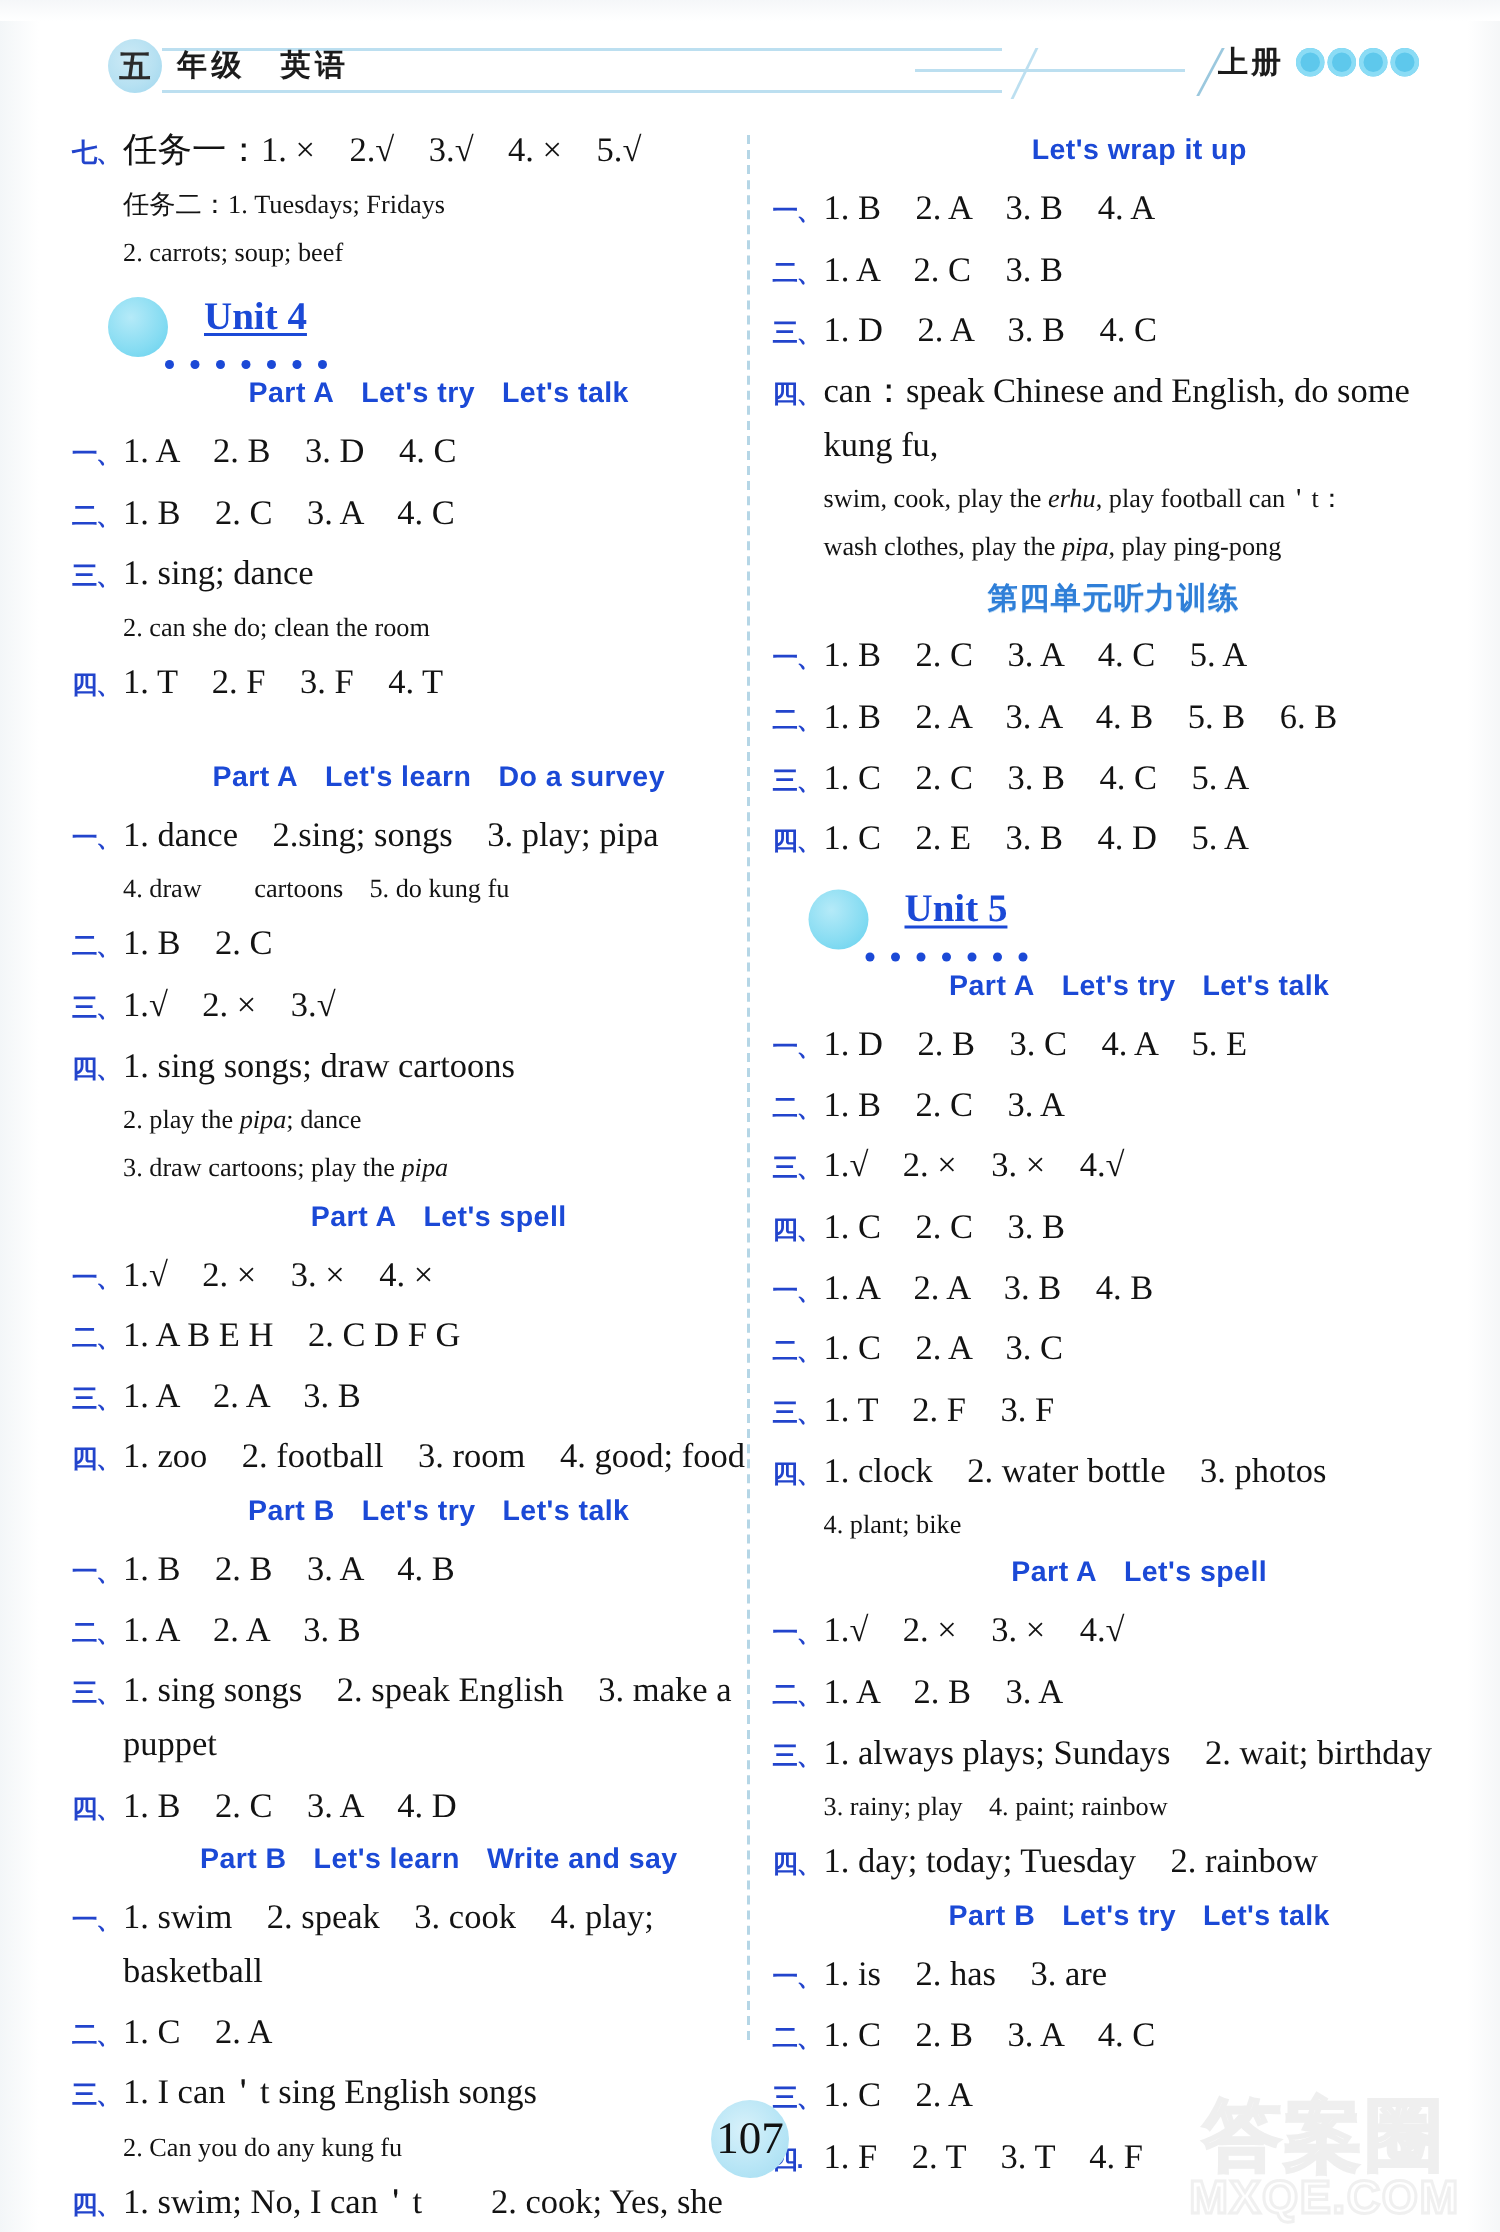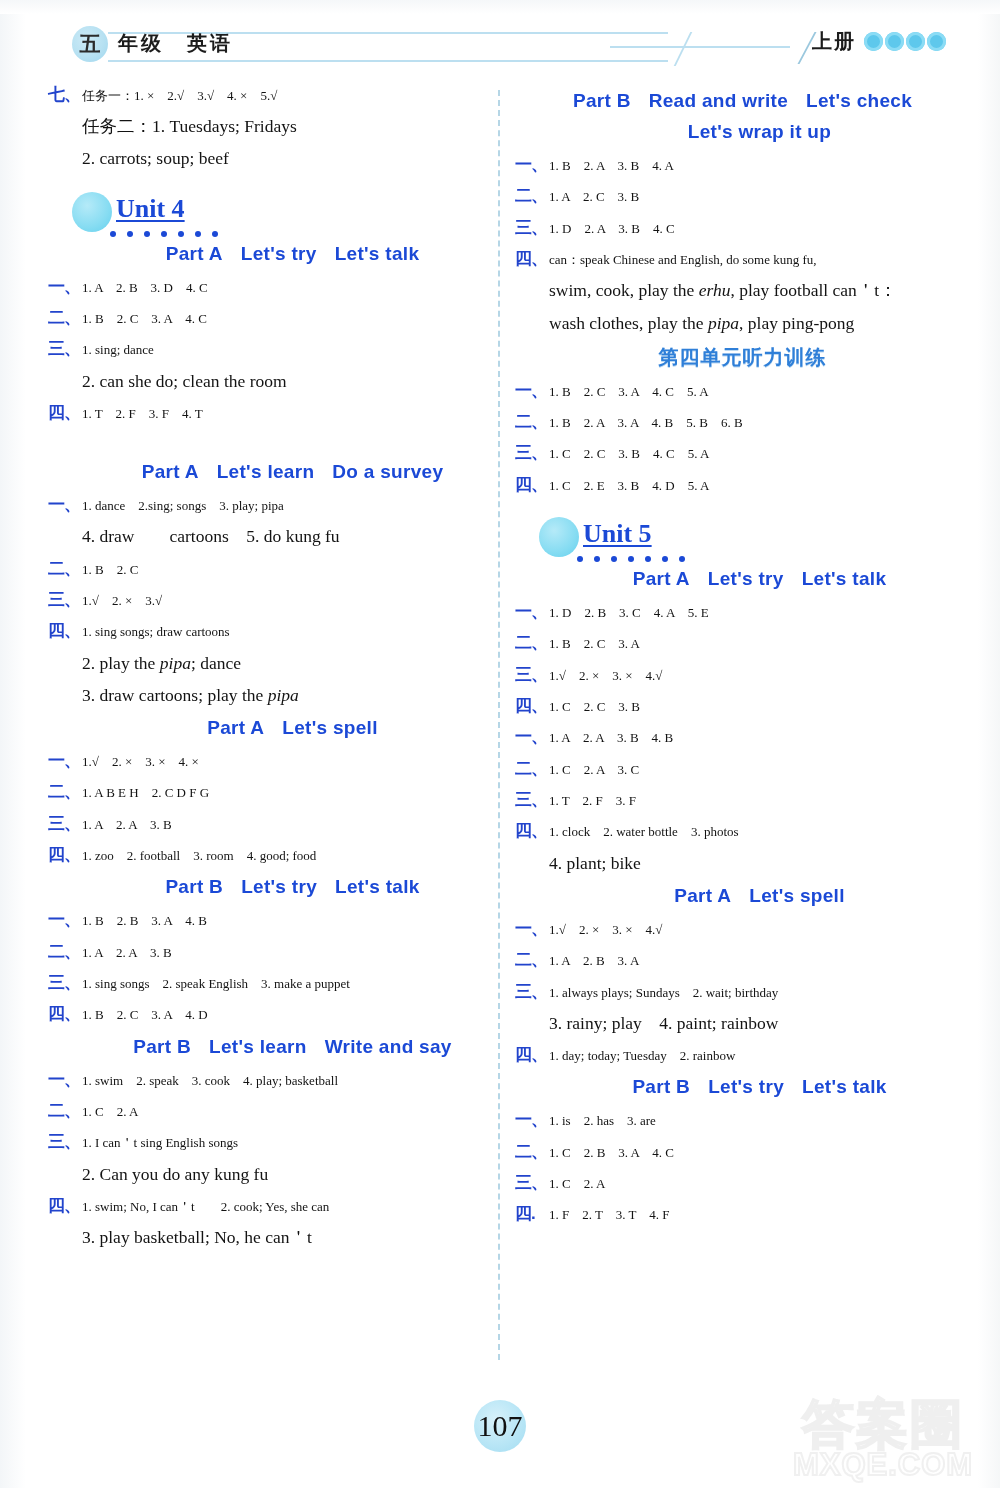--- a/index.html
+++ b/index.html
@@ -85,21 +85,21 @@
     opacity:.85;
   }
 
   
   .line { display:flex; align-items:baseline; margin:0 0 5px 0; font-size:17.5px; line-height:1.55; }
   .num {
     color:#2244cc; font-family:"Liberation Sans", sans-serif;
     font-weight:bold; font-size:17px; width:34px; flex:0 0 34px;
     letter-spacing:-1px;
   }
-  .ans { flex:1; font-family:"Liberation Serif", serif; font-size:13px; color:#131313; }
+  .ans { flex:1; font-family:"Liberation Serif", serif; font-size:23px; color:#131313; }
   .cont { margin-left:34px; font-size:17.5px; font-family:"Liberation Serif", serif;
           margin-bottom:5px; line-height:1.55; color:#131313; }
   .ans em, .cont em { font-style:italic; }
 
   
   .part-title {
     text-align:center; color:#1b49d6;
     font-family:"Liberation Sans", sans-serif;
     font-weight:bold; font-size:19px;
     letter-spacing:.3px;
@@ -110,22 +110,23 @@
 
   .cn-title {
     text-align:center; font-family:"Liberation Sans", sans-serif;
     font-weight:bold; font-size:20px; letter-spacing:1px;
     color:#2f7fd8; margin:7px 0 7px 0;
     text-shadow:0 1px 0 #bcd9f2;
   }
 
   
   .unit {
-    display:flex; align-items:center; margin:16px 0 4px 24px; position:relative;
+    display:flex; align-items:flex-start; margin:16px 0 4px 24px; position:relative;
     height:46px;
+    gap:20px;
   }
   .unit-ball {
     width:40px; height:40px; border-radius:50%;
     background:radial-gradient(circle at 38% 34%, #b5eaf8 0%, #86dcf2 60%, #63d0ee 100%);
     flex:0 0 40px;
   }
   .unit-label {
     font-family:"Liberation Serif", serif; font-weight:bold;
     font-size:26px; color:#1b49d6; margin-left:4px;
     line-height:1; padding-bottom:6px;
@@ -301,21 +302,20 @@
           <span class="ans">1. I can＇t sing English songs</span>
         </div>
         <div class="cont">2. Can you do any kung fu</div>
         <div class="line">
           <span class="num">四、</span>
           <span class="ans">1. swim; No, I can＇t　　2. cook; Yes, she can</span>
         </div>
         <div class="cont">3. play basketball; No, he can＇t</div>
       </div>
     <div class="col col-right" id="col-right">
-        <div class="part-title"><span class="g">Part B</span><span class="g">Read and write</span><span class="g">Let's check</span></div>
         <div class="part-title indent"><span class="g">Let's wrap it up</span></div>
         <div class="line">
           <span class="num">一、</span>
           <span class="ans">1. B　2. A　3. B　4. A</span>
         </div>
         <div class="line">
           <span class="num">二、</span>
           <span class="ans">1. A　2. C　3. B</span>
         </div>
         <div class="line">

